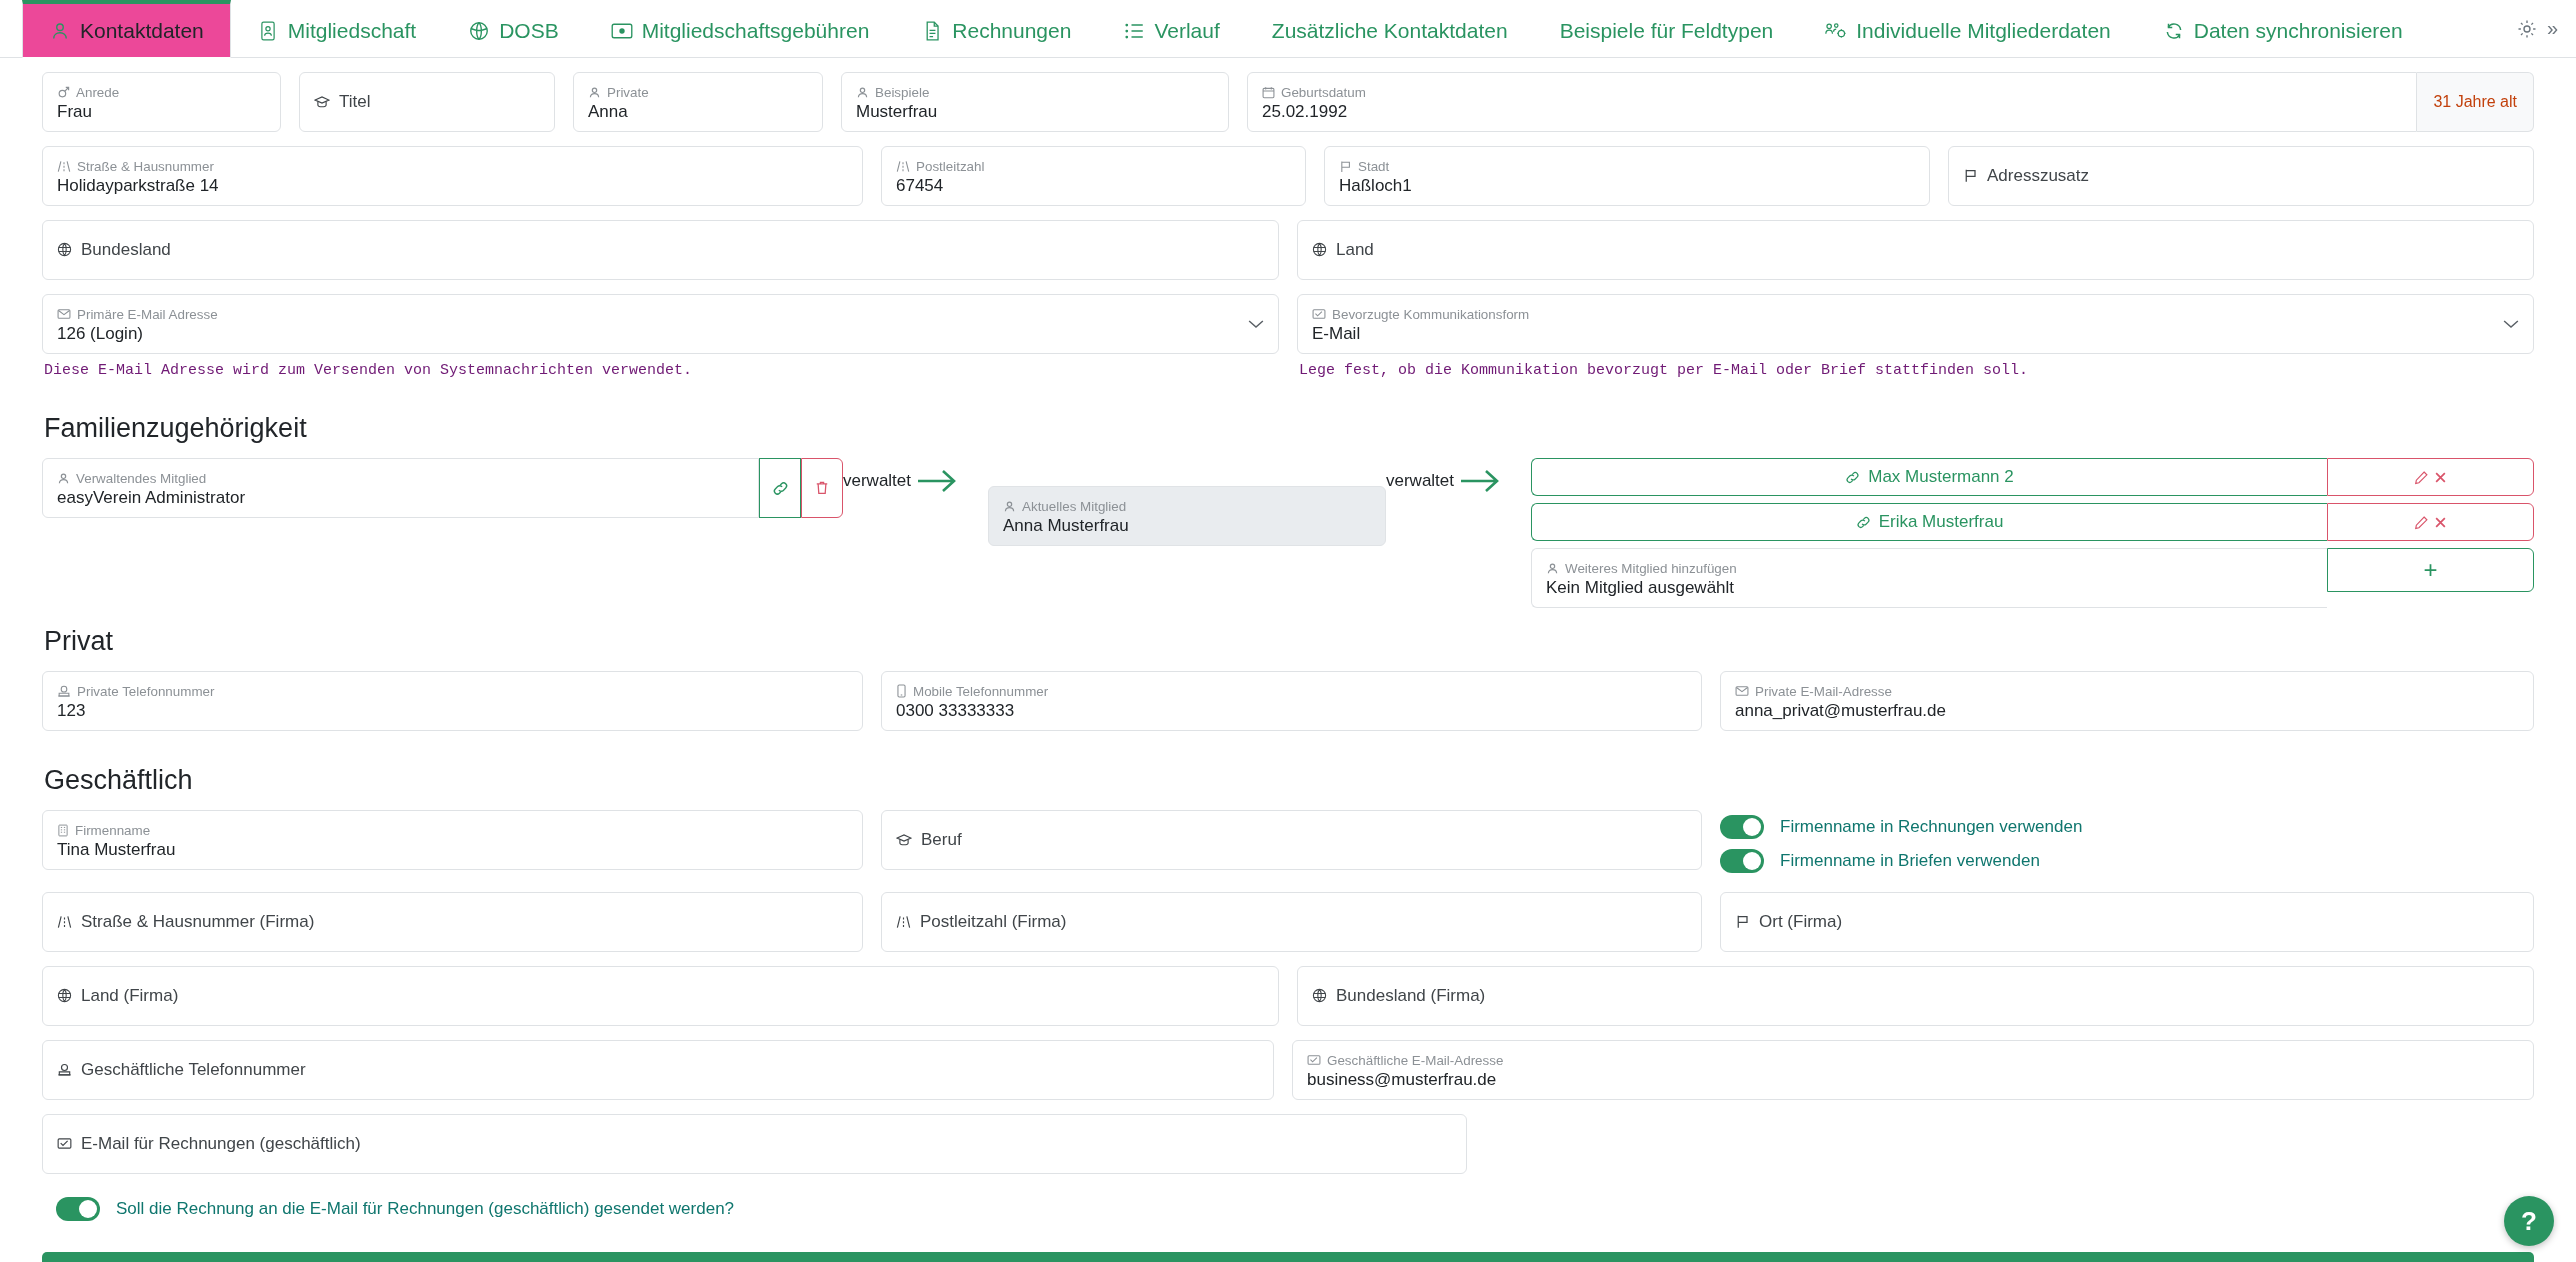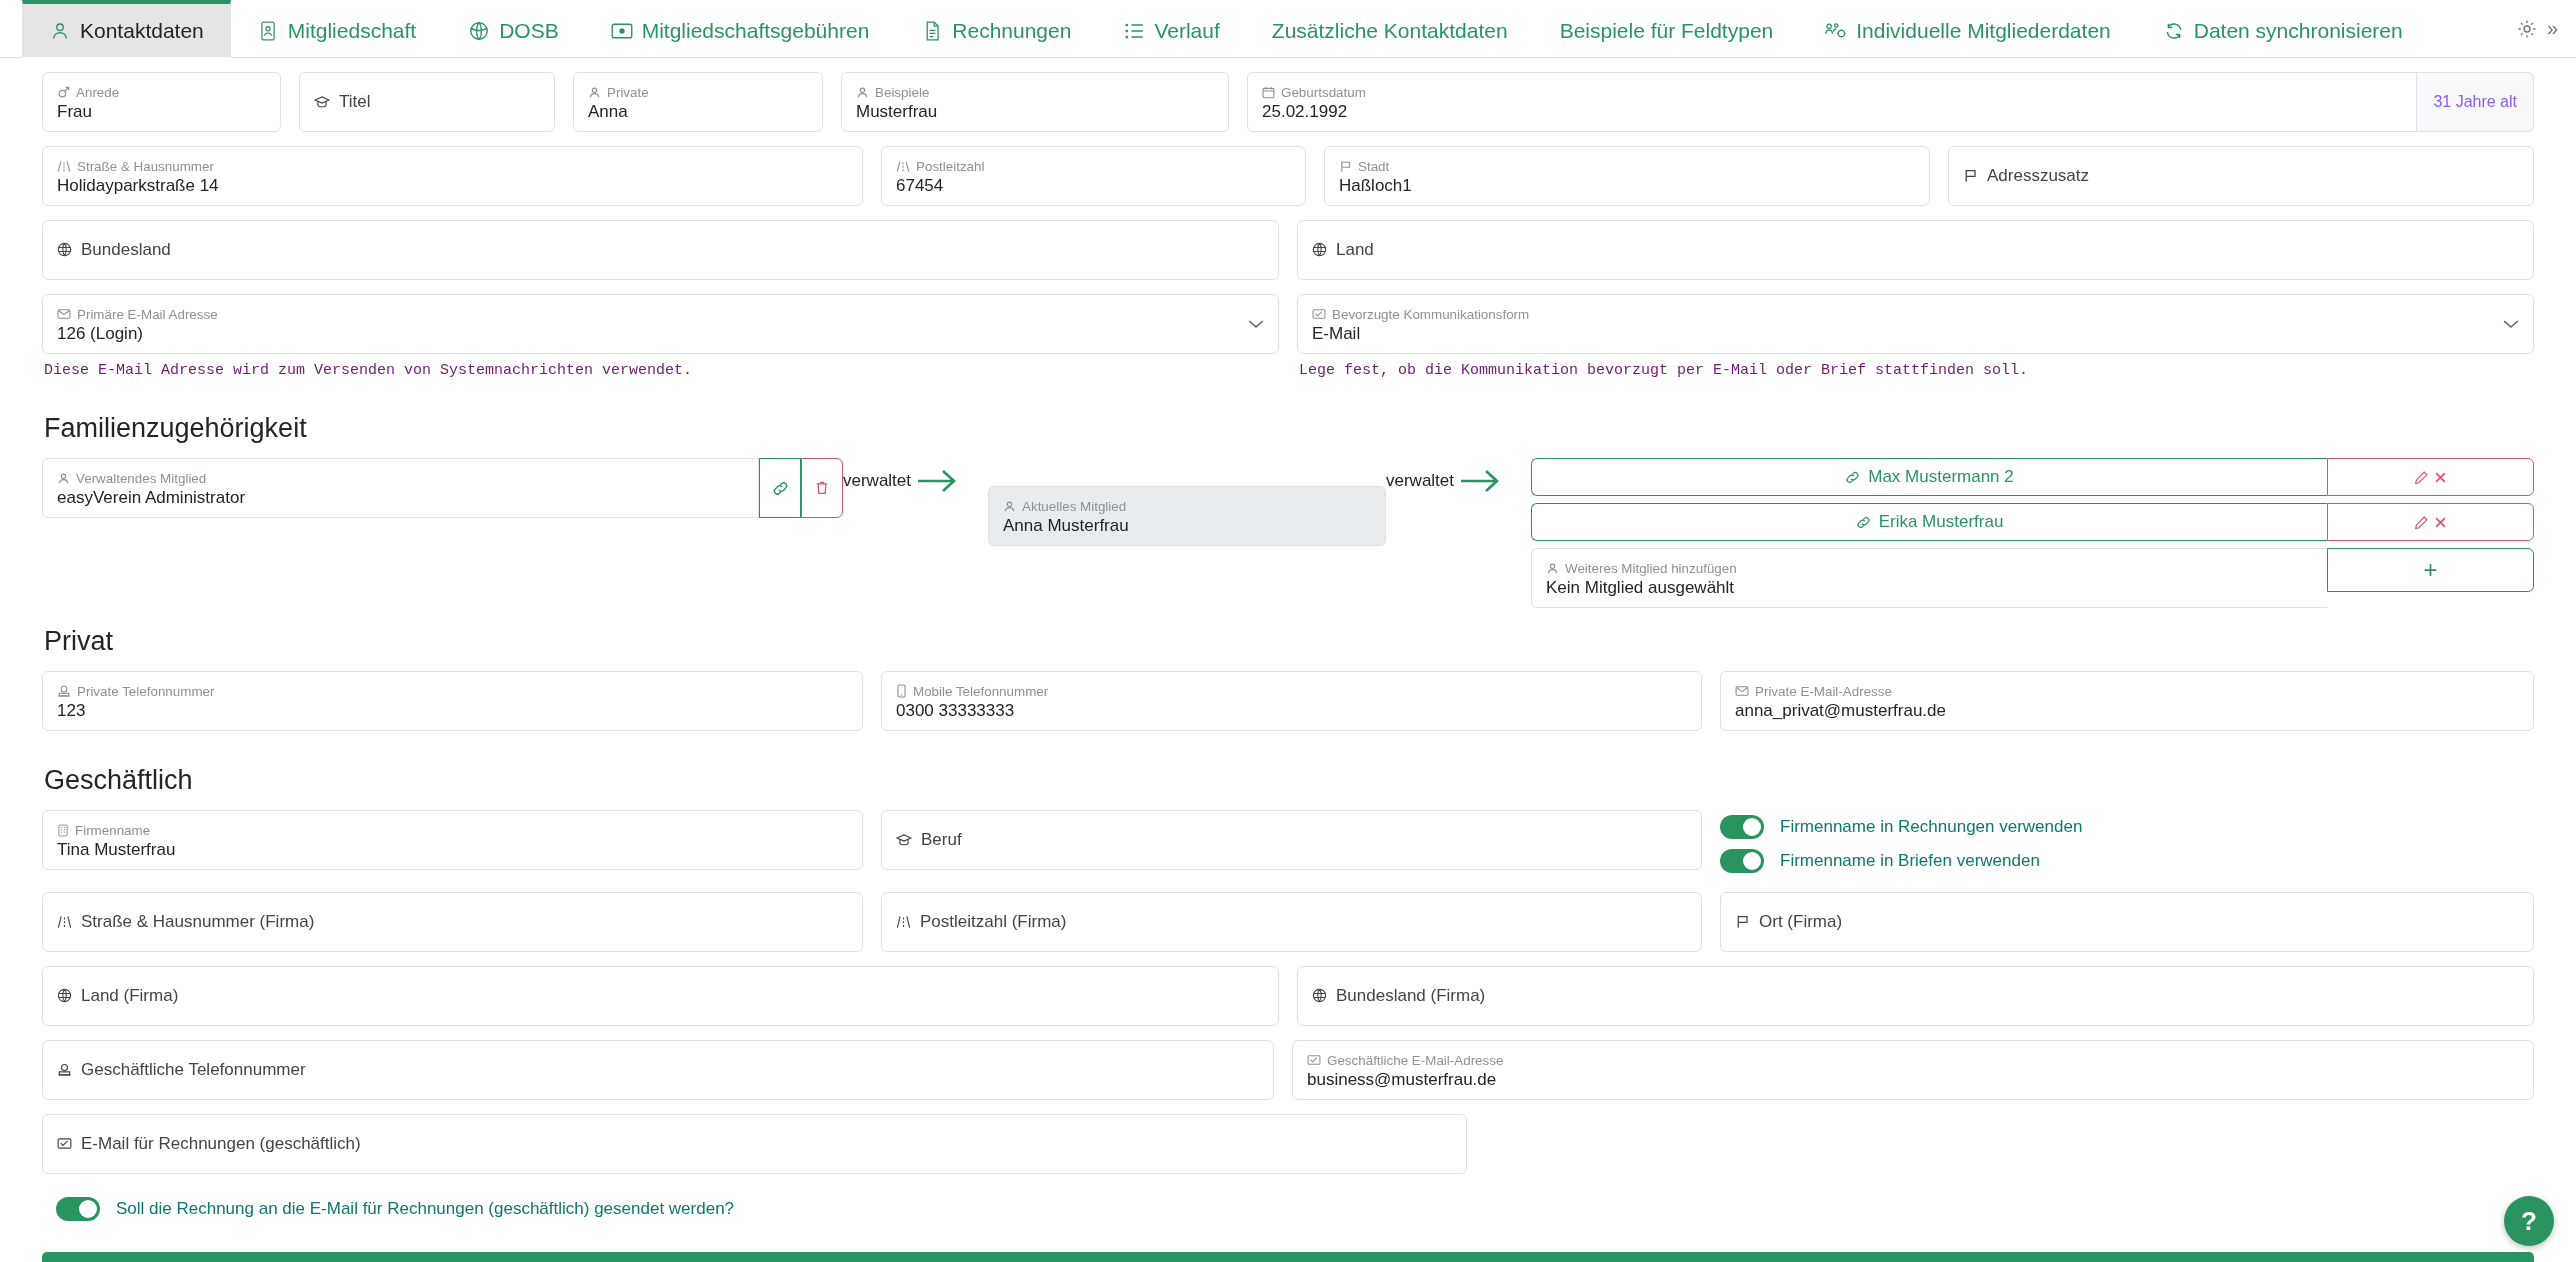--- a/index.html
+++ b/index.html
@@ -32,21 +32,21 @@
     cursor: pointer;
     border-top: 4px solid transparent;
     line-height: 1;
   }
   .tab .ticon { display:inline-flex; width:22px; height:22px; align-items:center; justify-content:center; }
   .tab.active {
     color: #212529;
     border-top: 4px solid #2a9461;
     border-left: 1px solid #dfe2e5;
     border-right: 1px solid #dfe2e5;
-    background: #e5e5e5;
+    background: #ec4899;
     margin-bottom: -1px;
     border-bottom: 1px solid #fff;
   }
   .tab.active .ticon svg { stroke: #2a9461; }
   .tabbar-right {
     margin-left: auto;
     display: flex; align-items: center; gap: 10px;
     padding-right: 18px;
     color: #6c757d;
   }
@@ -94,21 +94,21 @@
   
   .field-group { display: flex; align-items: stretch; }
   .field-group > .field { border-top-right-radius: 0; border-bottom-right-radius: 0; flex: 1 1 auto; }
   .addon {
     border: 1px solid #dfe2e5;
     border-left: none;
     border-top-right-radius: 6px; border-bottom-right-radius: 6px;
     background: #f8f9fa;
     display: flex; align-items: center; justify-content: center;
     padding: 0 16px;
-    font-size: 16px; color: #8b5cf6;
+    font-size: 16px; color: #c2410c;
     white-space: nowrap;
   }
 
   
   .caret {
     position: absolute; right: 14px; top: 50%; transform: translateY(-50%);
     color: #5a6066;
     pointer-events: none;
   }
 

